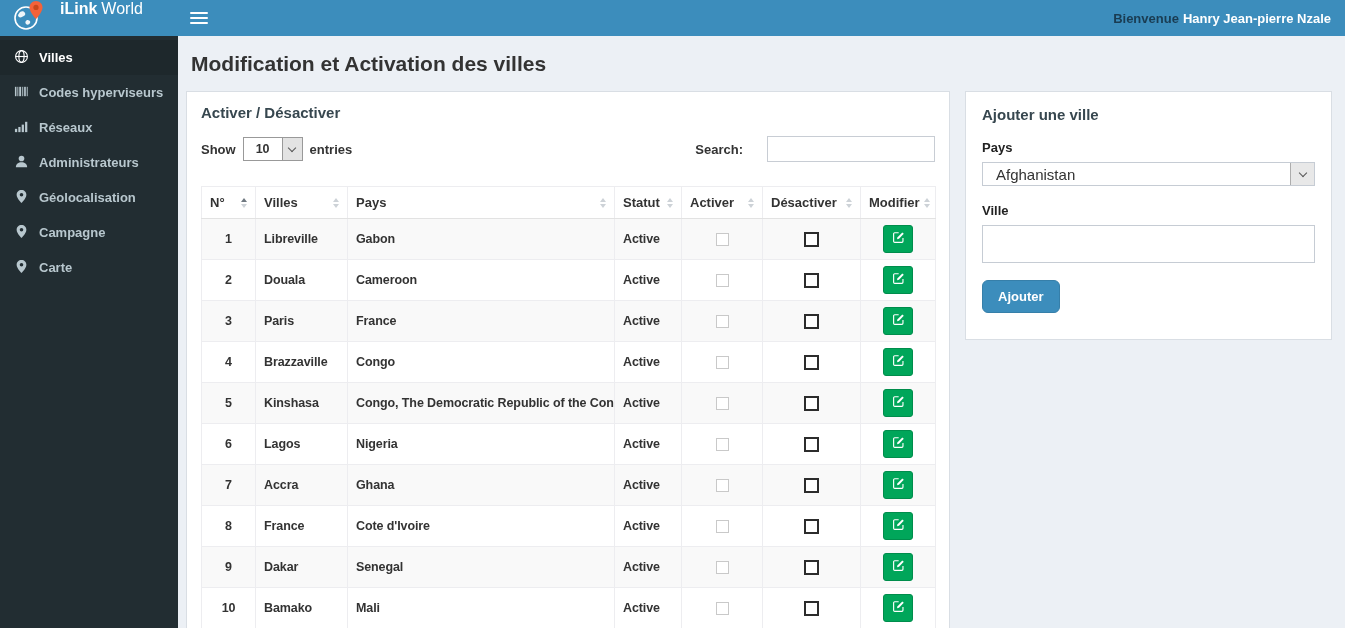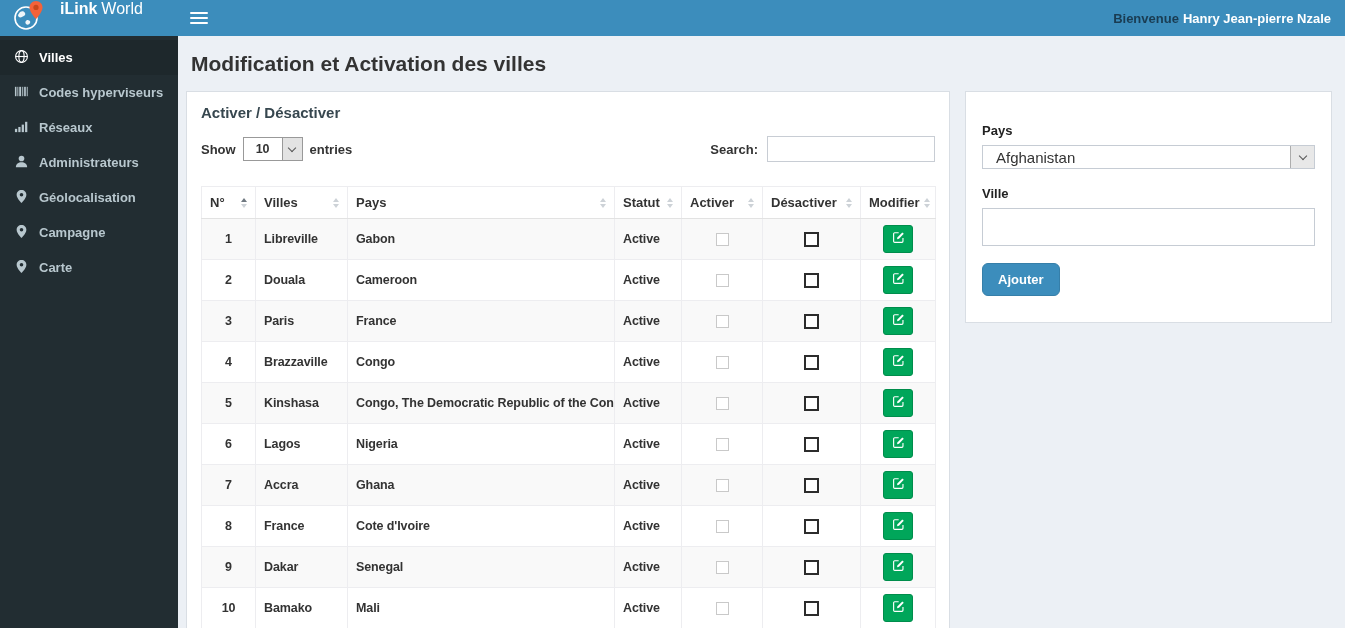--- a/index.html
+++ b/index.html
@@ -40,21 +40,21 @@
   .box-right{width:367px;padding:14px 16px 26px}
   .box-title{font-size:15px;font-weight:600;color:#37474f}
 
   
   .controls{display:flex;justify-content:space-between;align-items:center;margin:15px 0 24px;font-size:13px;font-weight:600}
   .length{display:flex;align-items:center;gap:7px}
   .fake-select{display:inline-flex;align-items:stretch;border:1px solid #999;background:#fff;height:24px;cursor:pointer}
   .fake-select .val{padding:0 12px;display:flex;align-items:center;font-size:12.5px;font-weight:600}
   .fake-select .arrow{width:20px;background:#e3e3e3;border-left:1px solid #999;display:flex;align-items:center;justify-content:center}
   .chev{width:6px;height:6px;border-right:1.5px solid #555;border-bottom:1.5px solid #555;transform:rotate(45deg);margin-top:-3px}
-  .search{display:flex;align-items:center;gap:9px}
+  .search{display:flex;align-items:center;gap:24px}
   .search input{width:168px;height:26px;border:1px solid #c8cdd4;padding:2px 7px;font:13px "Liberation Sans",sans-serif;outline:none}
 
   
   table{width:100%;border-collapse:collapse;table-layout:fixed}
   th,td{border:1px solid #ededf0;overflow:hidden}
   th{padding:8px 8px;font-size:13px;font-weight:700;text-align:left;color:#333;background:#fff;border-bottom:1px solid #e2e2e2}
   td{padding:6px 8px;font-size:12.5px;font-weight:600;color:#333;height:41px;white-space:nowrap;letter-spacing:-0.1px}
   tbody tr:nth-child(odd){background:#f9f9f9}
   .th-inner{display:flex;align-items:center;justify-content:space-between}
   .sort{display:inline-flex;flex-direction:column;gap:2px;margin-left:4px}
@@ -507,20 +507,21 @@
         </span>
       </button>
     </td>
   </tr>
 </tbody>
       </table>
 
     </div>
 
     <div class="box box-right">
+      <div class="box-title">Ajouter une ville</div>
 
       <div class="form-label">Pays</div>
       <div class="select-lg">
         <span class="val">Afghanistan</span>
         <span class="arrow">
             <span class="chev"></span>
           </span>
       </div>
 
       <div class="form-label">Ville</div>

